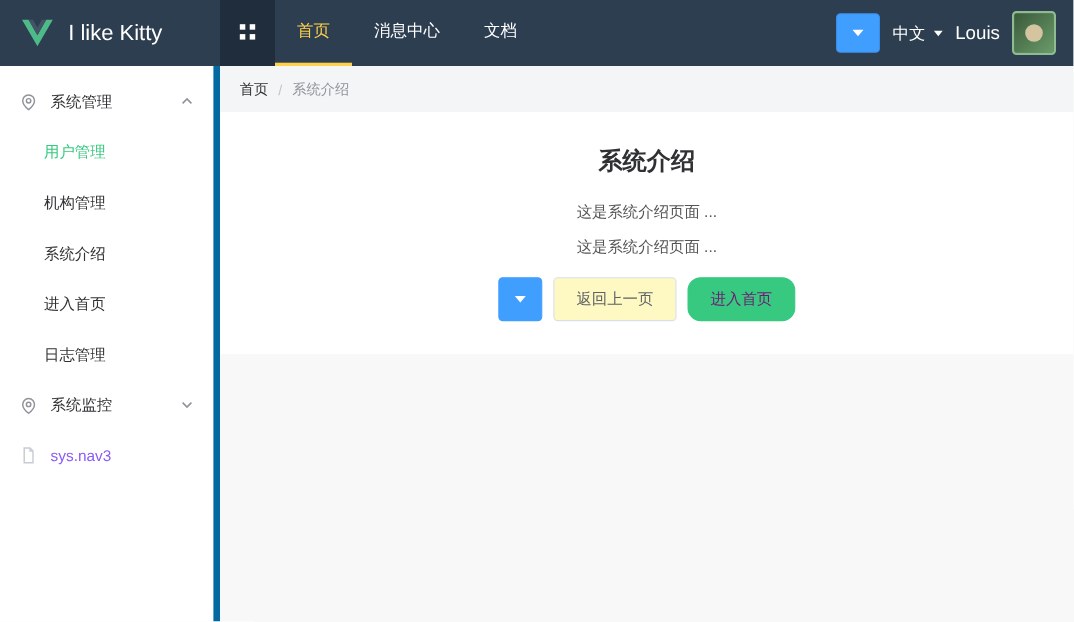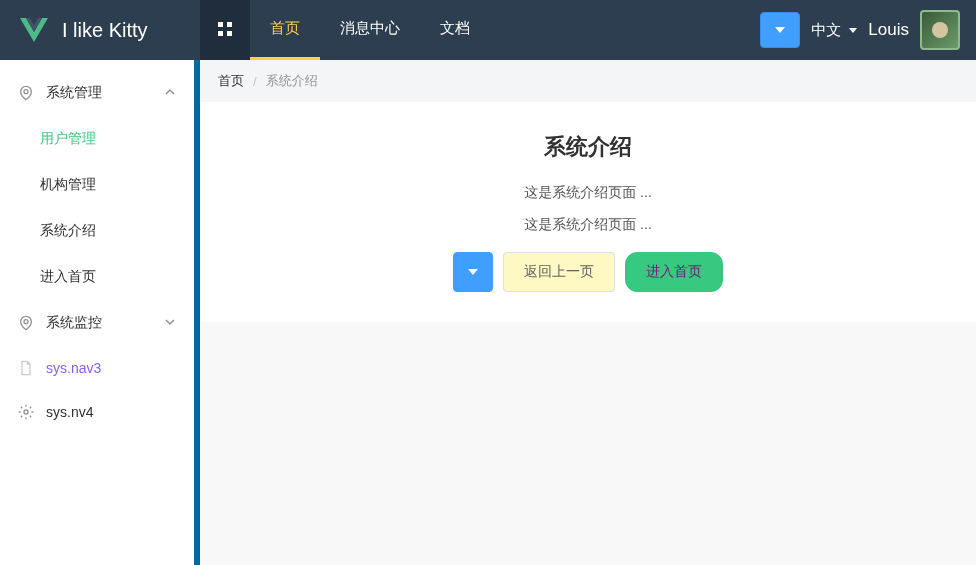--- a/index.html
+++ b/index.html
@@ -100,20 +100,21 @@
         <svg width="12" height="12" viewBox="0 0 12 12" fill="none" stroke="currentColor" stroke-width="1.5">
             <path d="M2 8 L6 4 L10 8"></path>
           </svg>
       </span>
     </div>
     <div class="submenu">
       <div class="submenu-item active">用户管理</div>
       <div class="submenu-item">机构管理</div>
       <div class="submenu-item">系统介绍</div>
       <div class="submenu-item">进入首页</div>
+      <div class="submenu-item">日志管理</div>
     </div>
 
     <div class="menu-group-title">
       <span class="menu-icon">
         <svg width="16" height="16" viewBox="0 0 24 24" fill="none" stroke="currentColor" stroke-width="2">
             <circle cx="12" cy="10" r="3"></circle>
             <path d="M12 2 C7 2 4 6 4 10 C4 16 12 22 12 22 C12 22 20 16 20 10 C20 6 17 2 12 2 Z"></path>
           </svg>
       </span>
       <span>系统监控</span>
@@ -127,29 +128,20 @@
     <div class="menu-group-title disabled">
       <span class="menu-icon">
         <svg width="16" height="16" viewBox="0 0 24 24" fill="none" stroke="currentColor" stroke-width="2">
             <path d="M6 2 L14 2 L18 6 L18 22 L6 22 Z"></path>
             <path d="M14 2 L14 6 L18 6"></path>
           </svg>
       </span>
       <span>sys.nav3</span>
     </div>
 
-    <div class="menu-group-title">
-      <span class="menu-icon">
-        <svg width="16" height="16" viewBox="0 0 24 24" fill="none" stroke="currentColor" stroke-width="2">
-            <circle cx="12" cy="12" r="3"></circle>
-            <path d="M12 1 L12 4 M12 20 L12 23 M4.2 4.2 L6.3 6.3 M17.7 17.7 L19.8 19.8 M1 12 L4 12 M20 12 L23 12 M4.2 19.8 L6.3 17.7 M17.7 6.3 L19.8 4.2"></path>
-          </svg>
-      </span>
-      <span>sys.nv4</span>
-    </div>
   </div>
 
   <div class="main">
     <div class="breadcrumb">
       <span class="bc-item">首页</span>
       <span class="bc-sep">/</span>
       <span class="bc-current">系统介绍</span>
     </div>
     <div class="content">
       <h2>系统介绍</h2>

